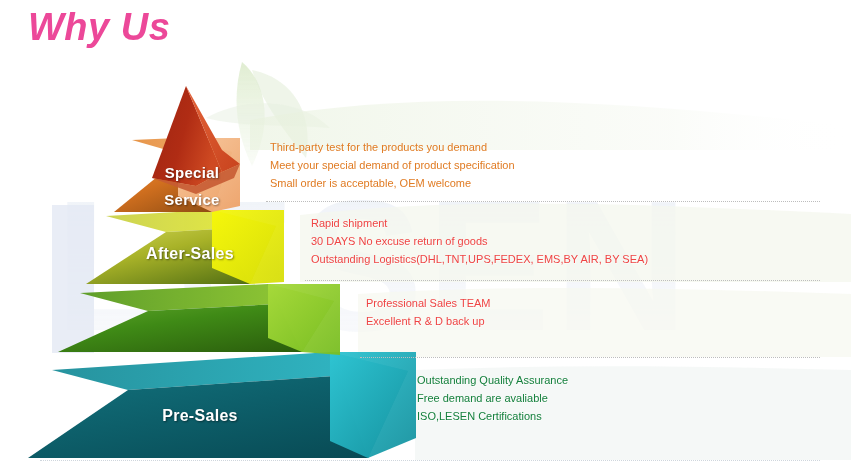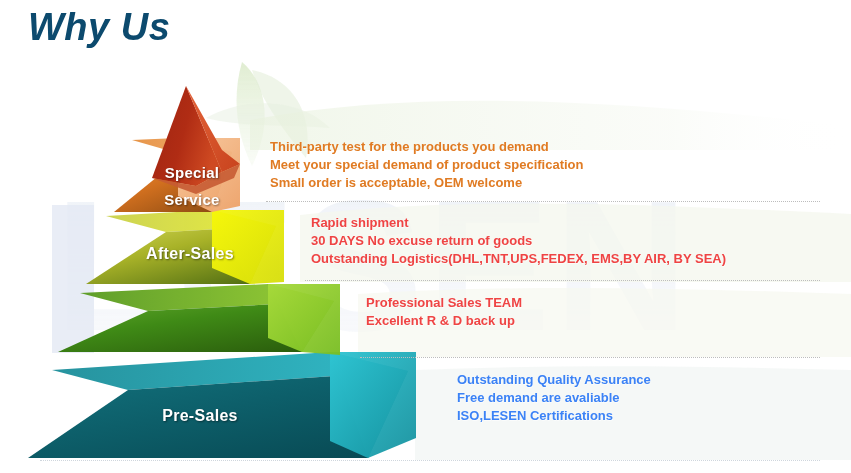--- a/index.html
+++ b/index.html
@@ -19,21 +19,21 @@
 
   
   .bg-layer{position:absolute;left:0;top:0;width:851px;height:473px;pointer-events:none;}
 
   
   #page-title{
     position:absolute;left:28px;top:6px;
     font-size:38px;
     font-weight:bold;
     font-style:italic;
-    color:#0c4a6e;
+    color:#ec4899;
     letter-spacing:0.5px;
     text-shadow:1px 1px 0 rgba(255,255,255,.9);
     white-space:nowrap;
   }
 
   
   #pyramid{position:absolute;left:0;top:0;width:851px;height:473px;}
 
   
   .tier-label{
@@ -49,38 +49,38 @@
   .tier-label.l-special{left:128px;top:164px;width:128px;font-size:15px;}
   .tier-label.l-special2{left:128px;top:191px;width:128px;font-size:15px;}
   .tier-label.l-after{left:110px;top:245px;width:160px;}
   .tier-label.l-sales{left:110px;top:326px;width:160px;}
   .tier-label.l-pre{left:110px;top:407px;width:180px;}
 
   
   .panel{position:absolute;}
   .panel .line{
     white-space:nowrap;
-    font-weight:bold;
+    font-weight:normal;
     line-height:18px;
-    font-size:13px;
+    font-size:11px;
     text-shadow:0.5px 0.5px 0 rgba(255,255,255,.6);
   }
 
   
   #panel-1{left:270px;top:138px;}
   #panel-1 .line{color:#e07b23;}
   
   #panel-2{left:311px;top:214px;}
   #panel-2 .line{color:#ef4444;}
   
   #panel-3{left:366px;top:294px;}
   #panel-3 .line{color:#ef4444;}
   
   #panel-4{left:417px;top:371px;}
-  #panel-4 .line{color:#3b82f6;padding-left:40px;}
+  #panel-4 .line{color:#15803d;}
 
   
   .divider{
     position:absolute;
     height:0;
     border-top:1px dotted #bdbdbd;
   }
   #div-1{left:266px;top:201px;width:554px;}
   #div-2{left:305px;top:280px;width:515px;}
   #div-3{left:360px;top:357px;width:460px;}

